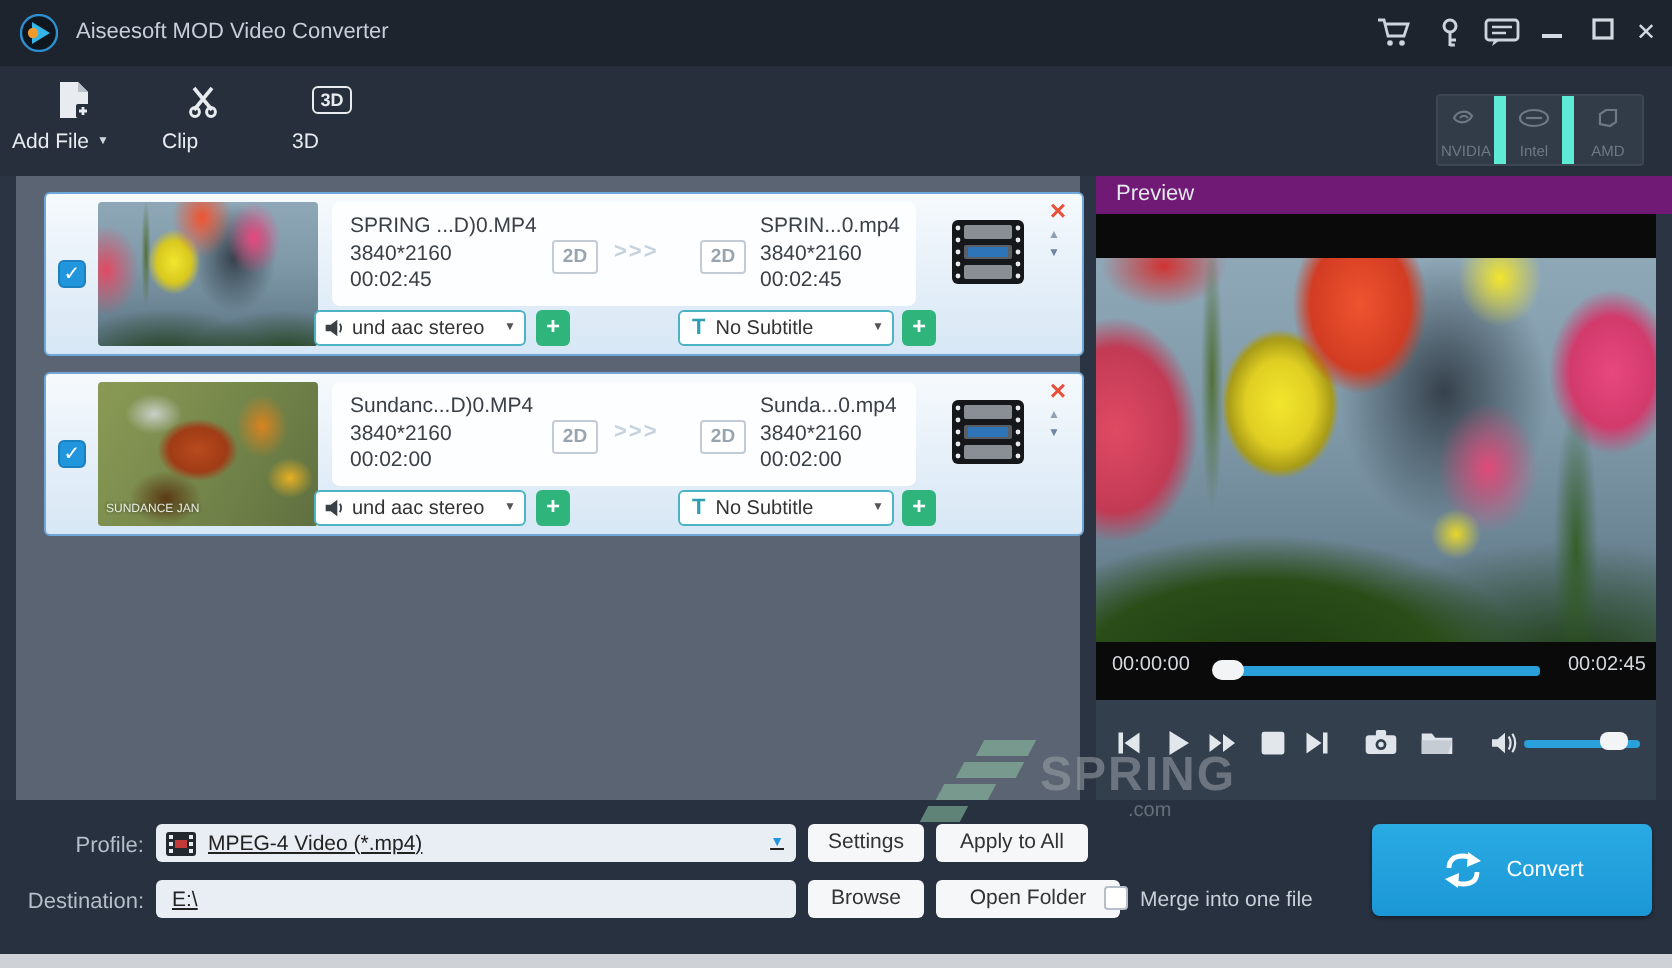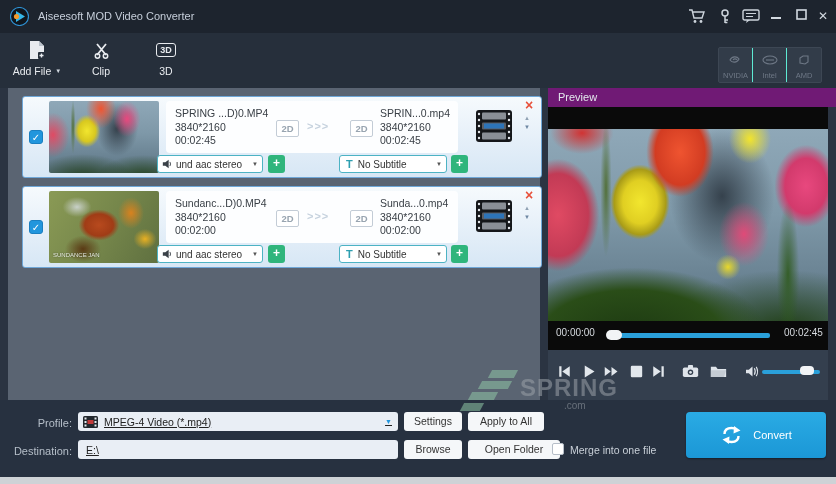--- a/index.html
+++ b/index.html
@@ -12,29 +12,29 @@
   .abs{position:absolute;}
 
   
   .titlebar{left:0;top:0;width:836px;height:33px;background:#1d242e;}
   .app-title{left:38px;top:10px;font-size:11px;color:#c6ceda;}
   .tb-icon{top:9px;width:18px;height:15px;color:#cdd4dc;}
   .win-btn{top:8px;width:16px;height:16px;color:#d3d9e0;font-size:12px;line-height:16px;text-align:center;}
 
   
   .toolbar{left:0;top:33px;width:836px;height:55px;background:#262f3b;}
-  .tool{top:5px;height:46px;text-align:center;cursor:pointer;}
+  .tool{top:5px;height:46px;cursor:pointer;}
   .tool .ticon{height:24px;display:flex;align-items:center;justify-content:center;}
   .tool .tlabel{font-size:10.5px;color:#e8ebef;margin-top:3px;white-space:nowrap;}
   .caret{font-size:6px;color:#cfd6de;vertical-align:2px;margin-left:4px;}
   .badge3d{display:inline-block;border:1.6px solid #e8ebef;border-radius:3px;color:#e8ebef;
     font-size:9px;font-weight:bold;padding:1px 3px;}
   .gpu-group{left:718px;top:14px;width:102px;height:34px;background:#323c49;border:1px solid #3d4754;
     border-radius:2px;display:flex;}
-  .gpu-cell{width:34px;text-align:center;border-right:1px solid #5eead4;padding-top:3px;box-sizing:border-box;}
+  .gpu-cell{width:34px;text-align:center;border-right:6px solid #5eead4;padding-top:3px;box-sizing:border-box;}
   .gpu-cell:last-child{border-right:none;}
   .gpu-cell .glabel{font-size:7.5px;color:#6e7886;margin-top:2px;}
 
   
   .file-panel{left:8px;top:88px;width:532px;height:312px;background:#5a6472;}
   .file-row{left:14px;width:520px;height:82px;background:linear-gradient(180deg,#f6fafd 0%,#e3eef8 60%,#d7e7f5 100%);
     border:1px solid #6fa7d8;border-radius:3px;box-sizing:border-box;}
   .row-check{left:6px;top:33px;width:14px;height:14px;background:#2196dd;border:1px solid #1b7fc0;border-radius:3px;
     color:#fff;font-size:10px;line-height:13px;text-align:center;box-sizing:border-box;}
   .thumb{left:26px;top:4px;width:110px;height:72px;border-radius:2px;overflow:hidden;}

